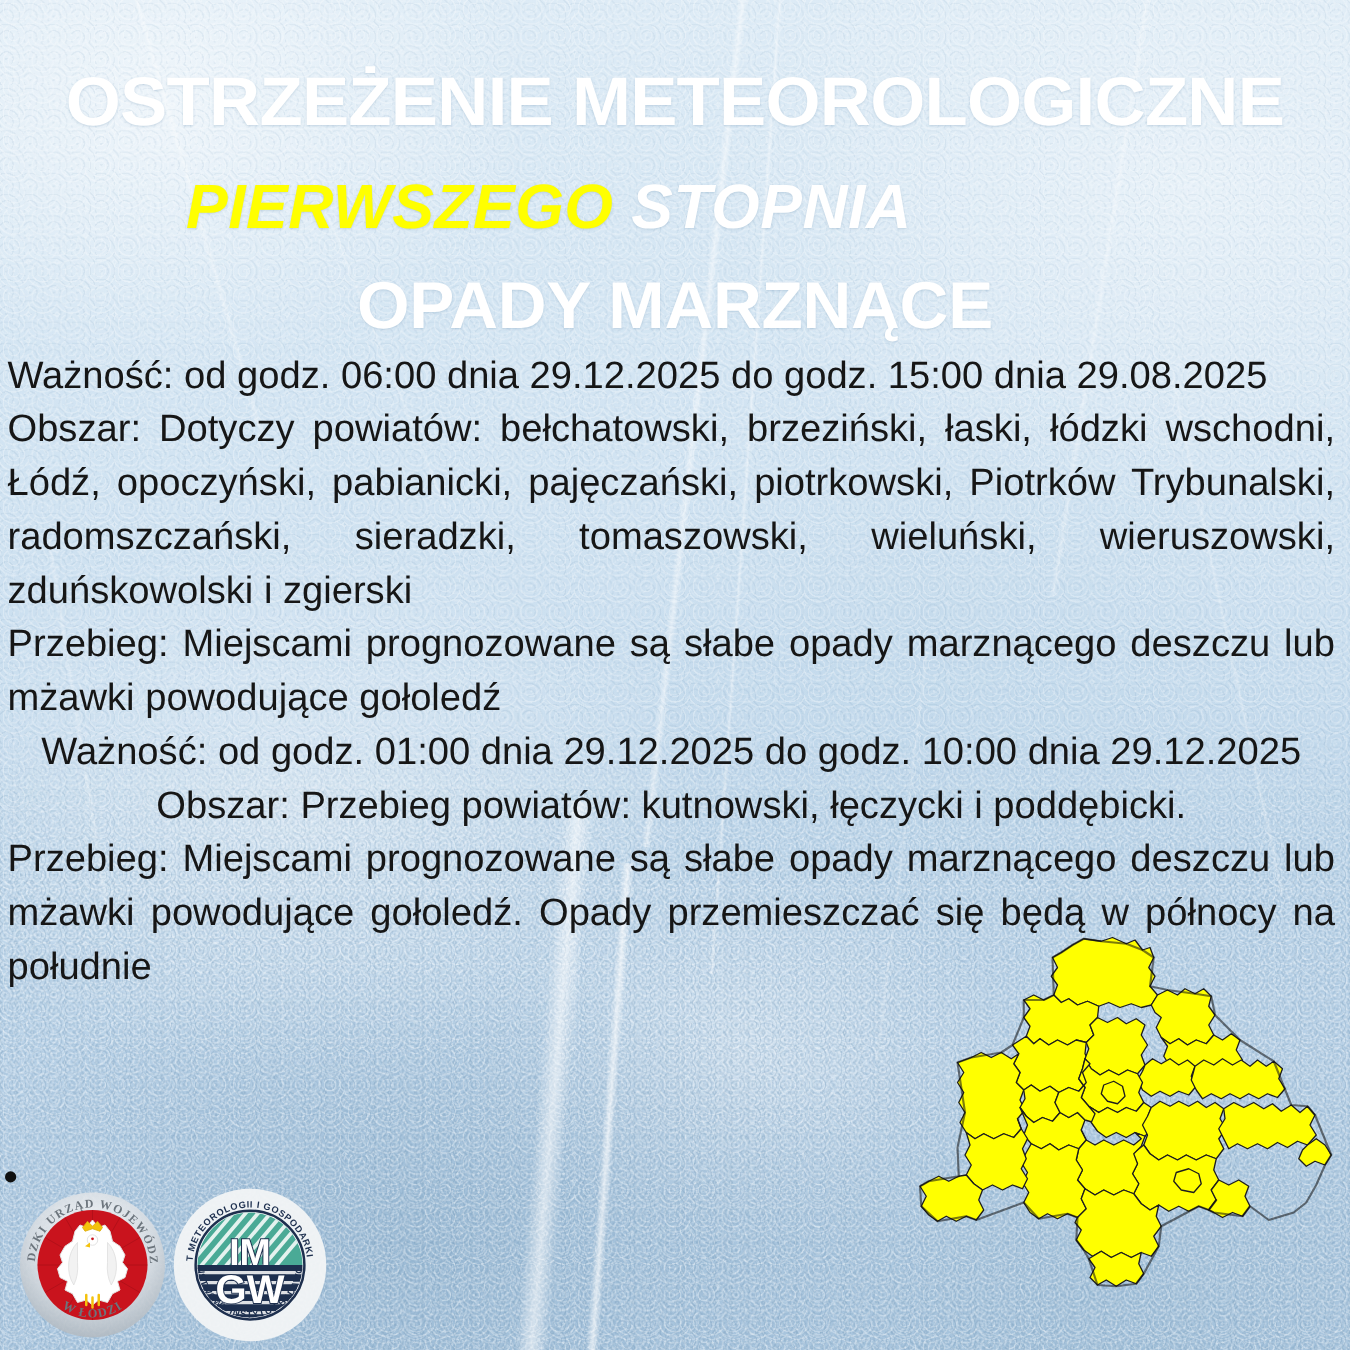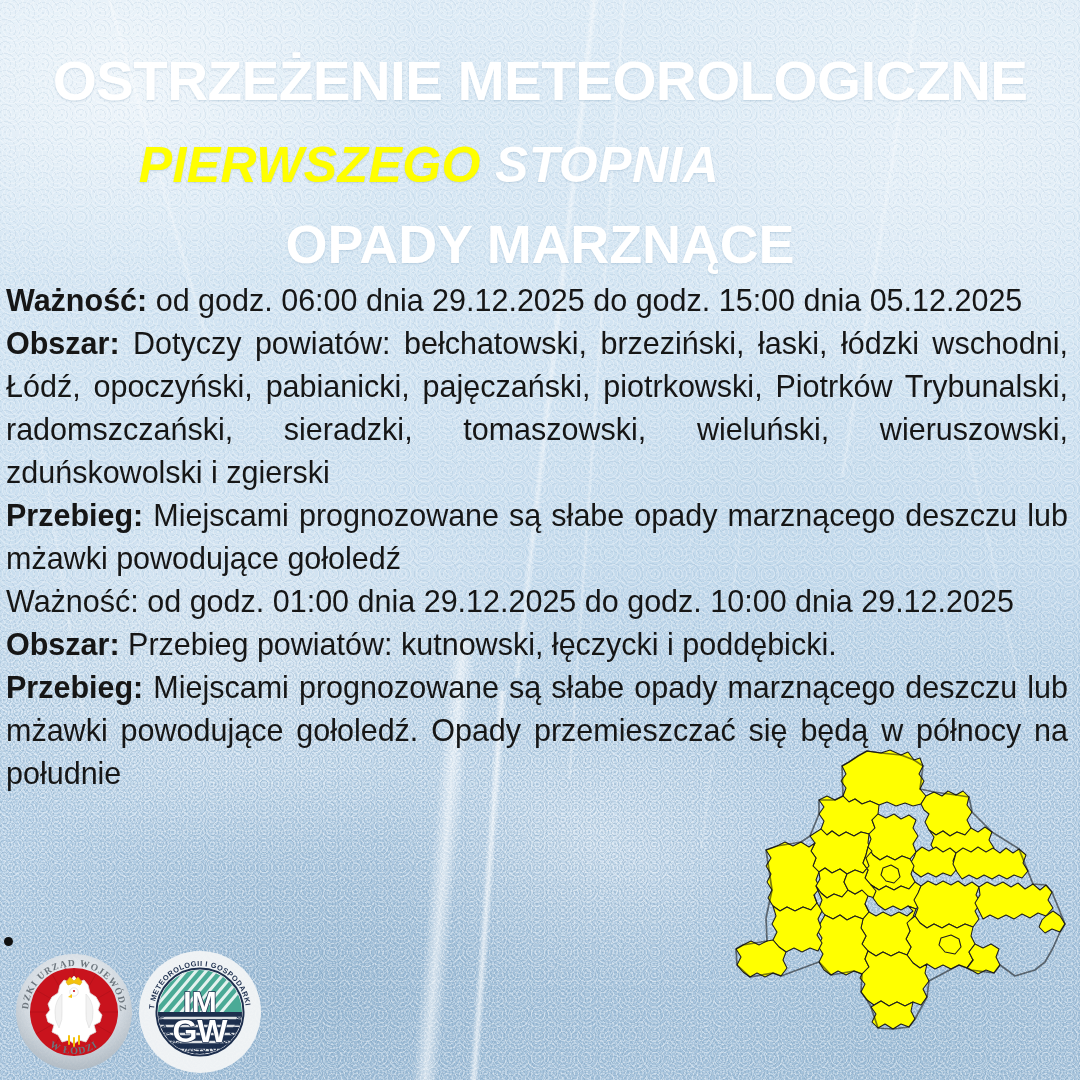--- a/index.html
+++ b/index.html
@@ -64,34 +64,34 @@
   .bg-veil{position:absolute;inset:0;background:linear-gradient(180deg,rgba(255,255,255,.30) 0%,rgba(255,255,255,.16) 38%,rgba(255,255,255,0) 62%);}
 
   
   .titles{position:absolute;left:0;top:0;width:1080px;text-align:center;}
   .title-line{
     color:#ffffff;font-weight:700;line-height:1;white-space:nowrap;
     text-shadow:0 1px 2px rgba(110,145,175,.30);
   }
   #t1{position:absolute;top:54px;left:0;width:1080px;font-size:55px;letter-spacing:-0.6px;
       transform:scaleX(1.03);transform-origin:50% 50%;}
-  #t2{position:absolute;top:140px;left:0;width:858px;font-size:50px;font-style:italic;letter-spacing:.4px;}
+  #t2{position:absolute;top:140px;left:10px;width:858px;font-size:50px;font-style:italic;letter-spacing:.4px;}
   #t2 .hl{color:#ffff00;}
   #t3{position:absolute;top:218px;left:0;width:1080px;font-size:53px;letter-spacing:-0.2px;
       transform:scaleX(1.02);transform-origin:50% 50%;}
 
   
   .body-text{
     position:absolute;left:6px;top:279px;width:1062px;
     color:#161616;font-size:30.5px;line-height:43px;
     text-align:justify;text-justify:inter-word;
   }
   .body-text p{margin:0;}
-  .body-text p.last-left{text-align:left;}
-  .lbl{font-weight:700;}
+  .body-text p.last-left{text-align:center;}
+  .lbl{font-weight:400;}
 
   
   #map-wrap{position:absolute;left:715px;top:748px;width:360px;height:330px;}
   #map-wrap svg{display:block;width:100%;height:100%;}
   .cty{fill:#ffff00;stroke:#1d1d1d;stroke-width:1.05;stroke-linejoin:round;}
   .voi-outline{fill:none;stroke:#111111;stroke-width:1.7;stroke-linejoin:round;}
 
   
   .logo{position:absolute;border-radius:50%;}
   #logo-wojewodzki{left:14px;top:952px;width:120px;height:120px;}
@@ -122,21 +122,21 @@
   <div class="bg-veil"></div>
 
   <div class="titles">
     <div id="t1" class="title-line">OSTRZEŻENIE METEOROLOGICZNE</div>
     <div id="t2" class="title-line"><span class="hl">PIERWSZEGO</span><span> STOPNIA</span></div>
     <div id="t3" class="title-line">OPADY MARZNĄCE</div>
   </div>
 
   <div class="body-text">
 
-    <p><span class="lbl">Ważność:</span><span> od godz. 06:00 dnia 29.12.2025 do godz. 15:00 dnia 05.12.2025</span></p>
+    <p><span class="lbl">Ważność:</span><span> od godz. 06:00 dnia 29.12.2025 do godz. 15:00 dnia 29.08.2025</span></p>
 
     <p><span class="lbl">Obszar:</span><span> Dotyczy powiatów: bełchatowski, brzeziński, łaski, łódzki wschodni, Łódź, opoczyński, pabianicki, pajęczański, piotrkowski, Piotrków Trybunalski, radomszczański, sieradzki, tomaszowski, wieluński, wieruszowski, zduńskowolski i zgierski</span></p>
 
     <p><span class="lbl">Przebieg:</span><span> Miejscami prognozowane są słabe opady marznącego deszczu lub mżawki powodujące gołoledź</span></p>
 
     <p class="last-left">Ważność: od godz. 01:00 dnia 29.12.2025 do godz. 10:00 dnia 29.12.2025</p>
 
     <p class="last-left"><span class="lbl">Obszar:</span><span> Przebieg powiatów: kutnowski, łęczycki i poddębicki.</span></p>
 
     <p><span class="lbl">Przebieg:</span><span> Miejscami prognozowane są słabe opady marznącego deszczu lub mżawki powodujące gołoledź. Opady przemieszczać się będą w północy na południe</span></p>

